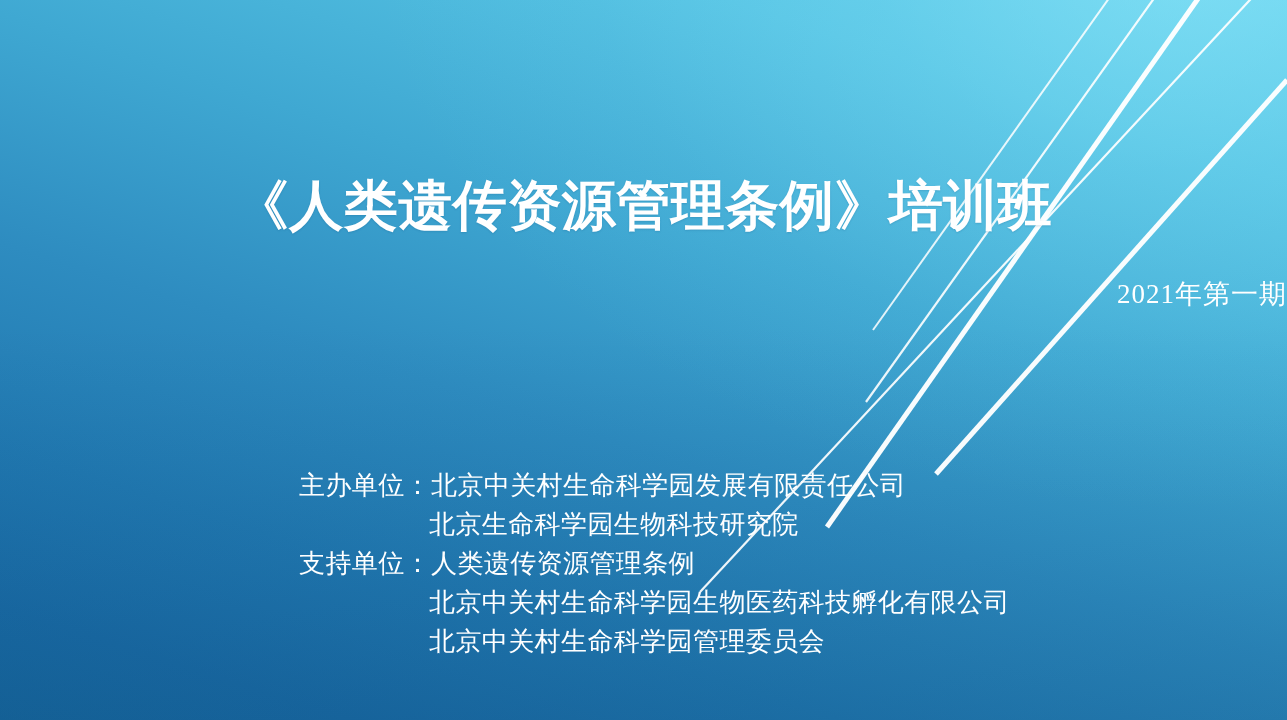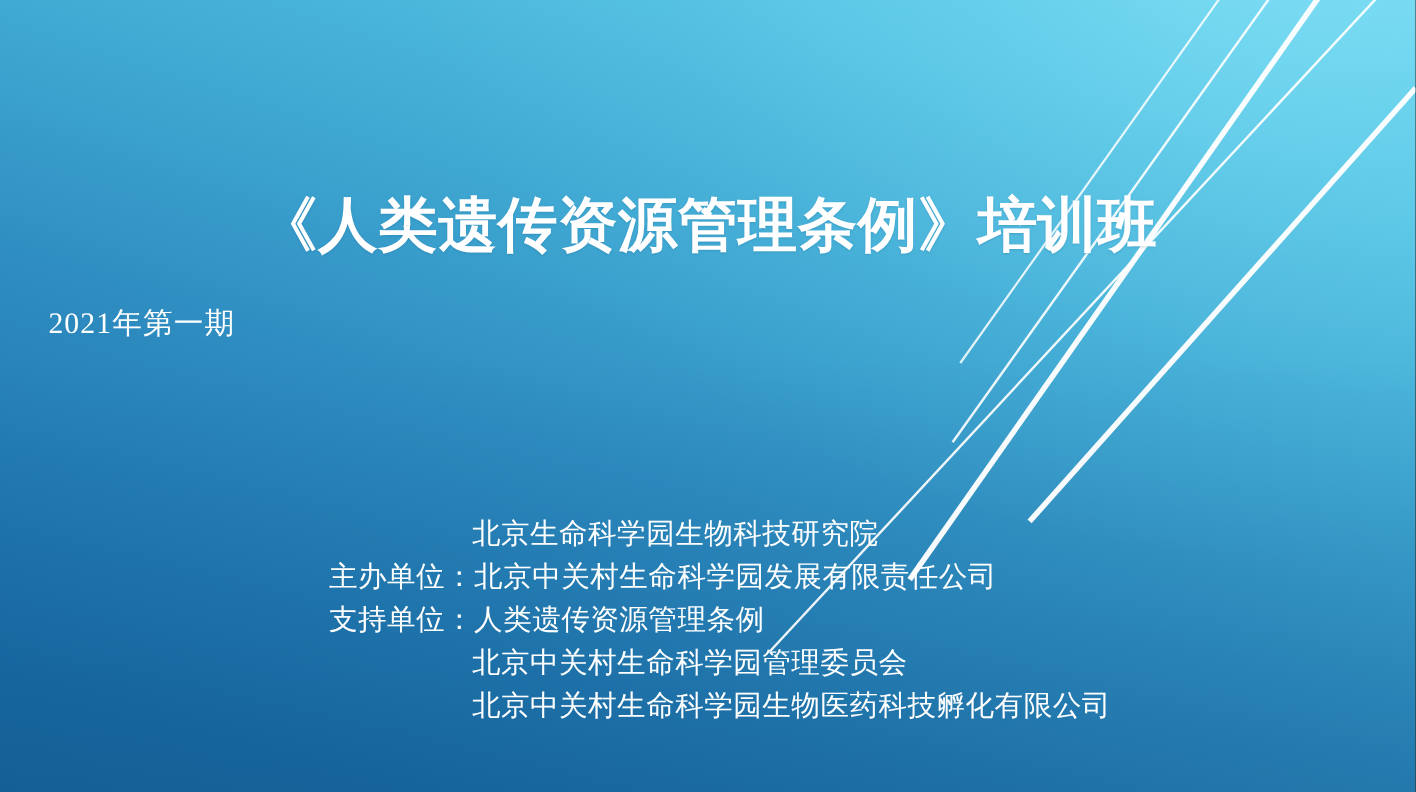--- a/index.html
+++ b/index.html
@@ -70,28 +70,27 @@
     line-height: 1.08;
     white-space: nowrap;
     text-shadow: 0 1px 2px rgba(10,70,120,0.18);
   }
 
   .subtitle {
     position: absolute;
     left: 0;
     right: 0;
     top: 276px;
-    text-align: left;
+    text-align: right;
     color: #ffffff;
     font-family: "Liberation Serif", "DejaVu Serif", serif;
     font-size: 27px;
     font-weight: 400;
     letter-spacing: 1px;
     white-space: nowrap;
-    padding-left: 44px;
   }
 
   .credits {
     position: absolute;
     left: 299px;
     top: 466px;
     color: #ffffff;
     font-family: "Liberation Serif", "DejaVu Serif", serif;
     font-size: 26px;
     line-height: 39px;
@@ -128,20 +127,20 @@
 
       <line x1="1287" y1="80" x2="936" y2="474" stroke-width="5.0" opacity="0.96"></line>
     </g>
   </svg>
 
   <h1 class="title">《人类遗传资源管理条例》培训班</h1>
 
   <div class="subtitle">2021年第一期</div>
 
   <div class="credits">
+    <span class="credit-line">主办单位：北京中关村生命科学园发展有限责任公司</span>
     <span class="credit-line indent">北京生命科学园生物科技研究院</span>
-    <span class="credit-line">主办单位：北京中关村生命科学园发展有限责任公司</span>
     <span class="credit-line">支持单位：人类遗传资源管理条例</span>
+    <span class="credit-line indent">北京中关村生命科学园生物医药科技孵化有限公司</span>
     <span class="credit-line indent">北京中关村生命科学园管理委员会</span>
-    <span class="credit-line indent">北京中关村生命科学园生物医药科技孵化有限公司</span>
   </div>
 
 </div>
 
 </body></html>

